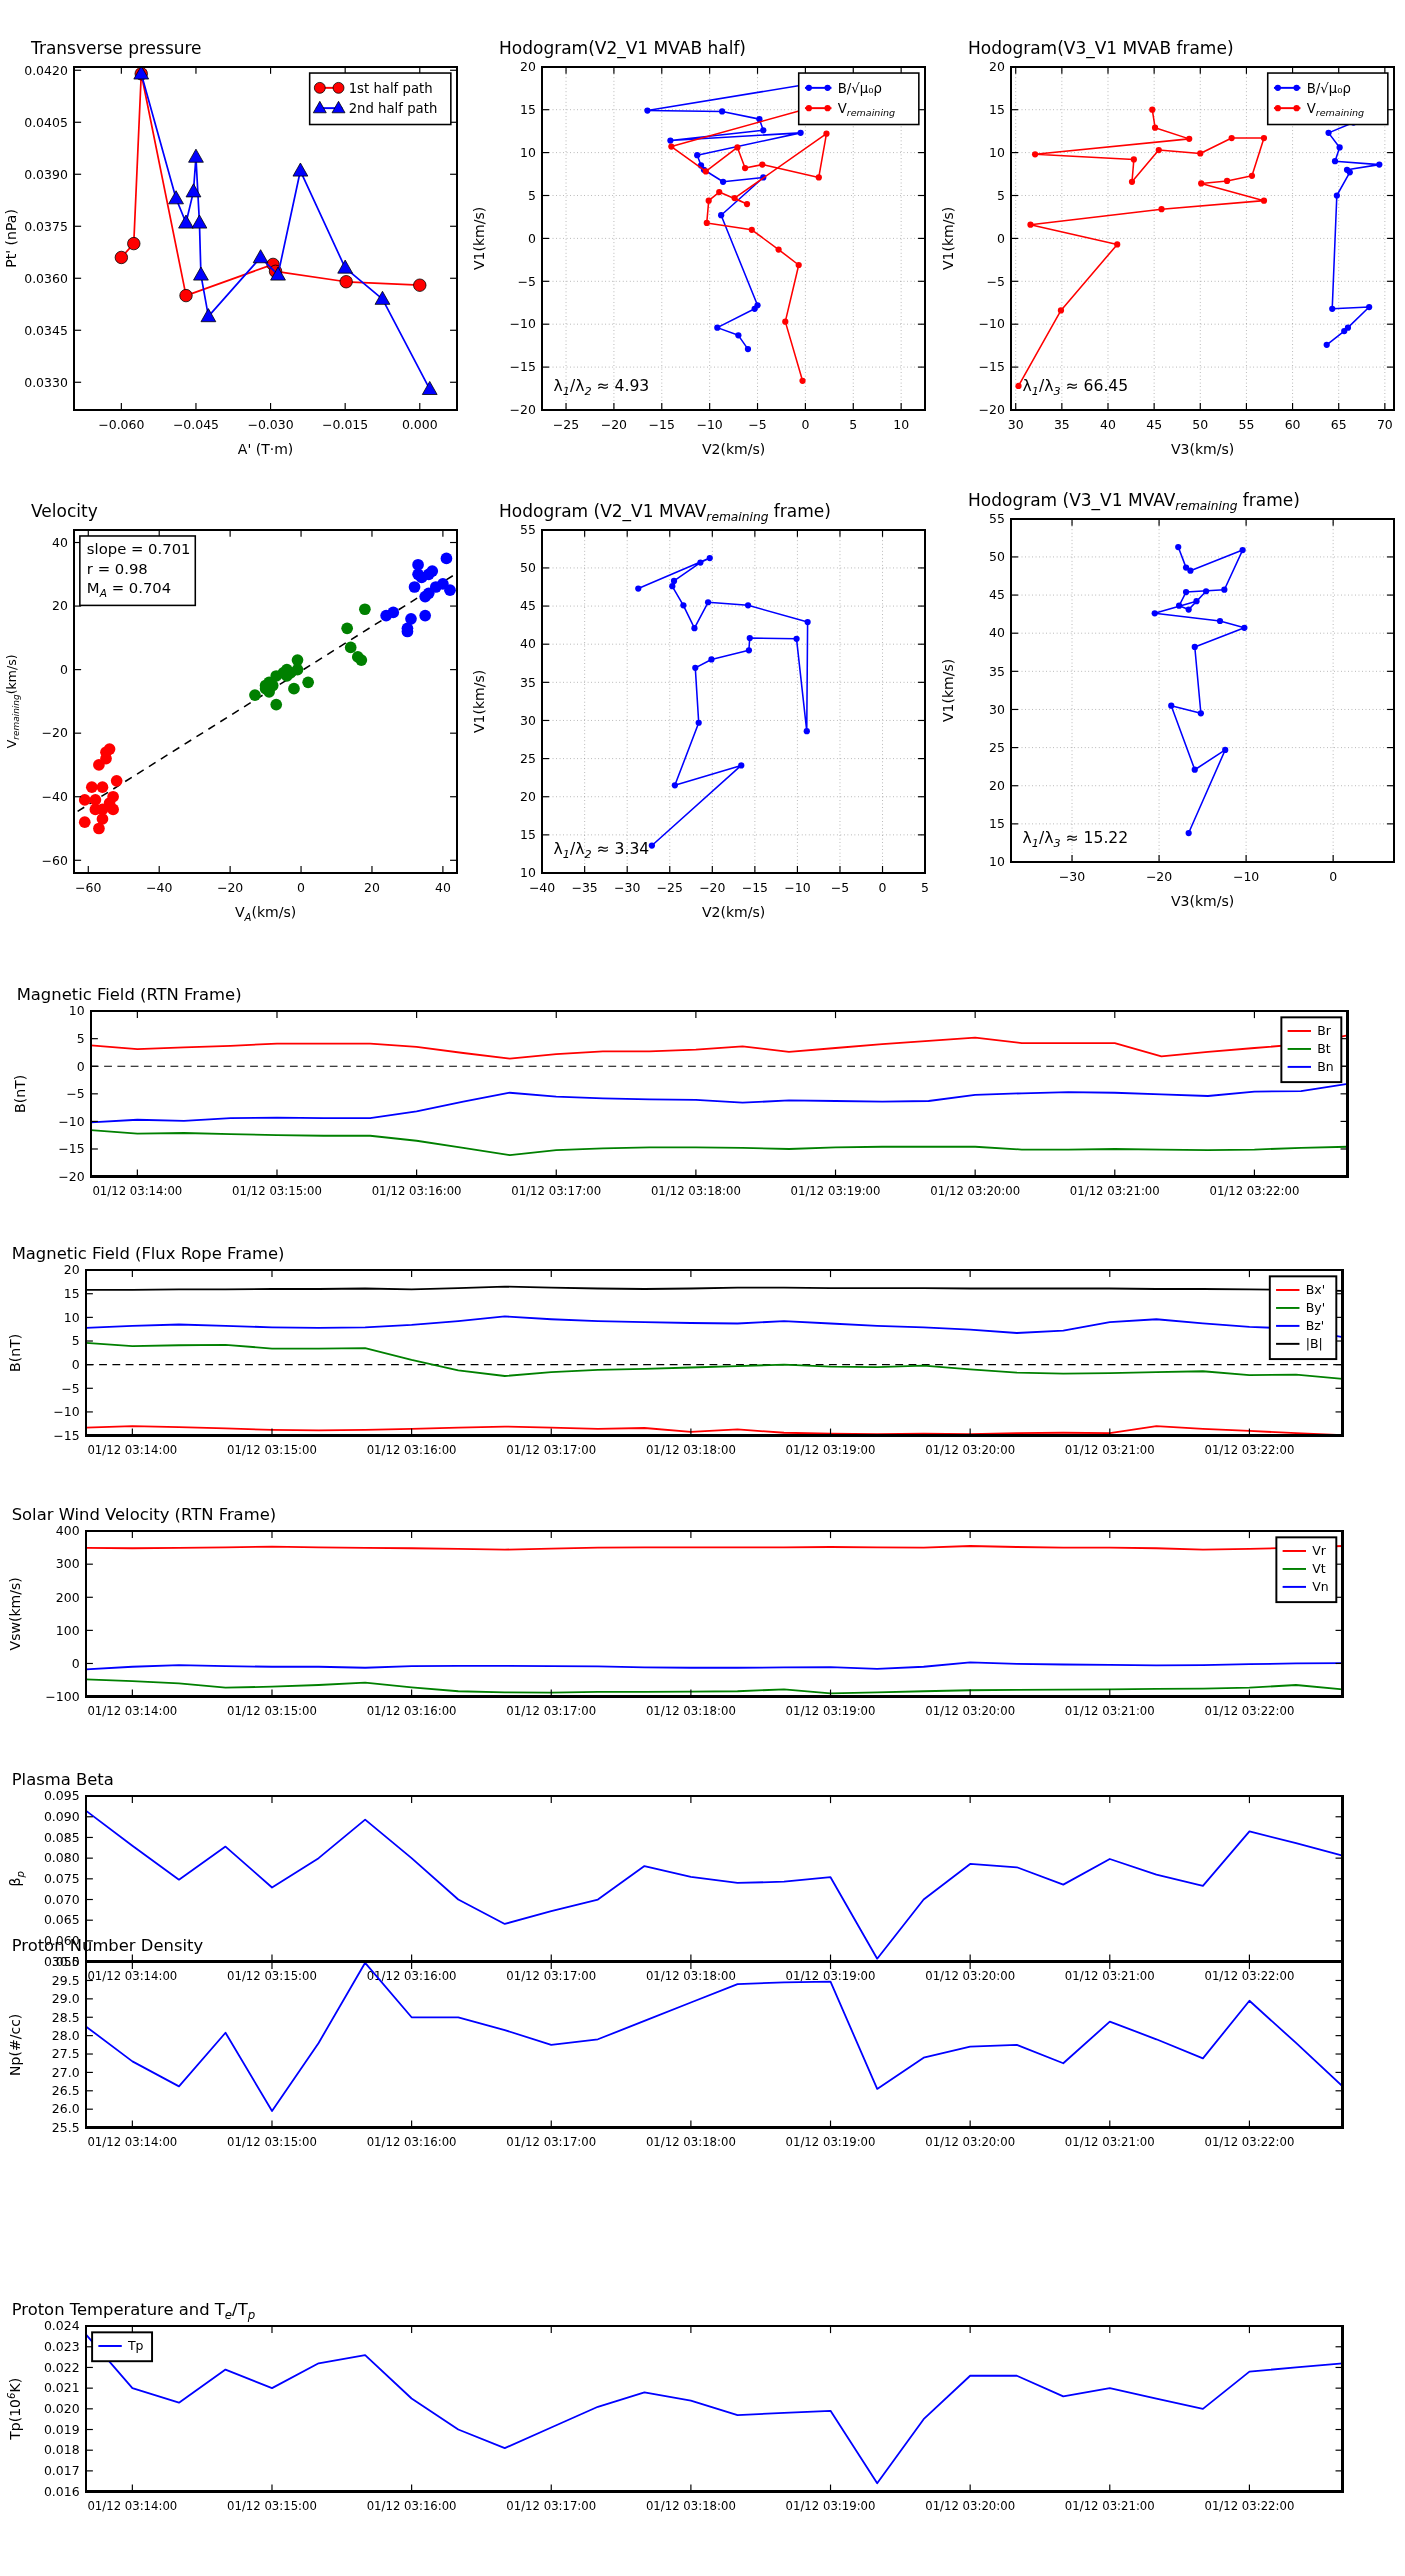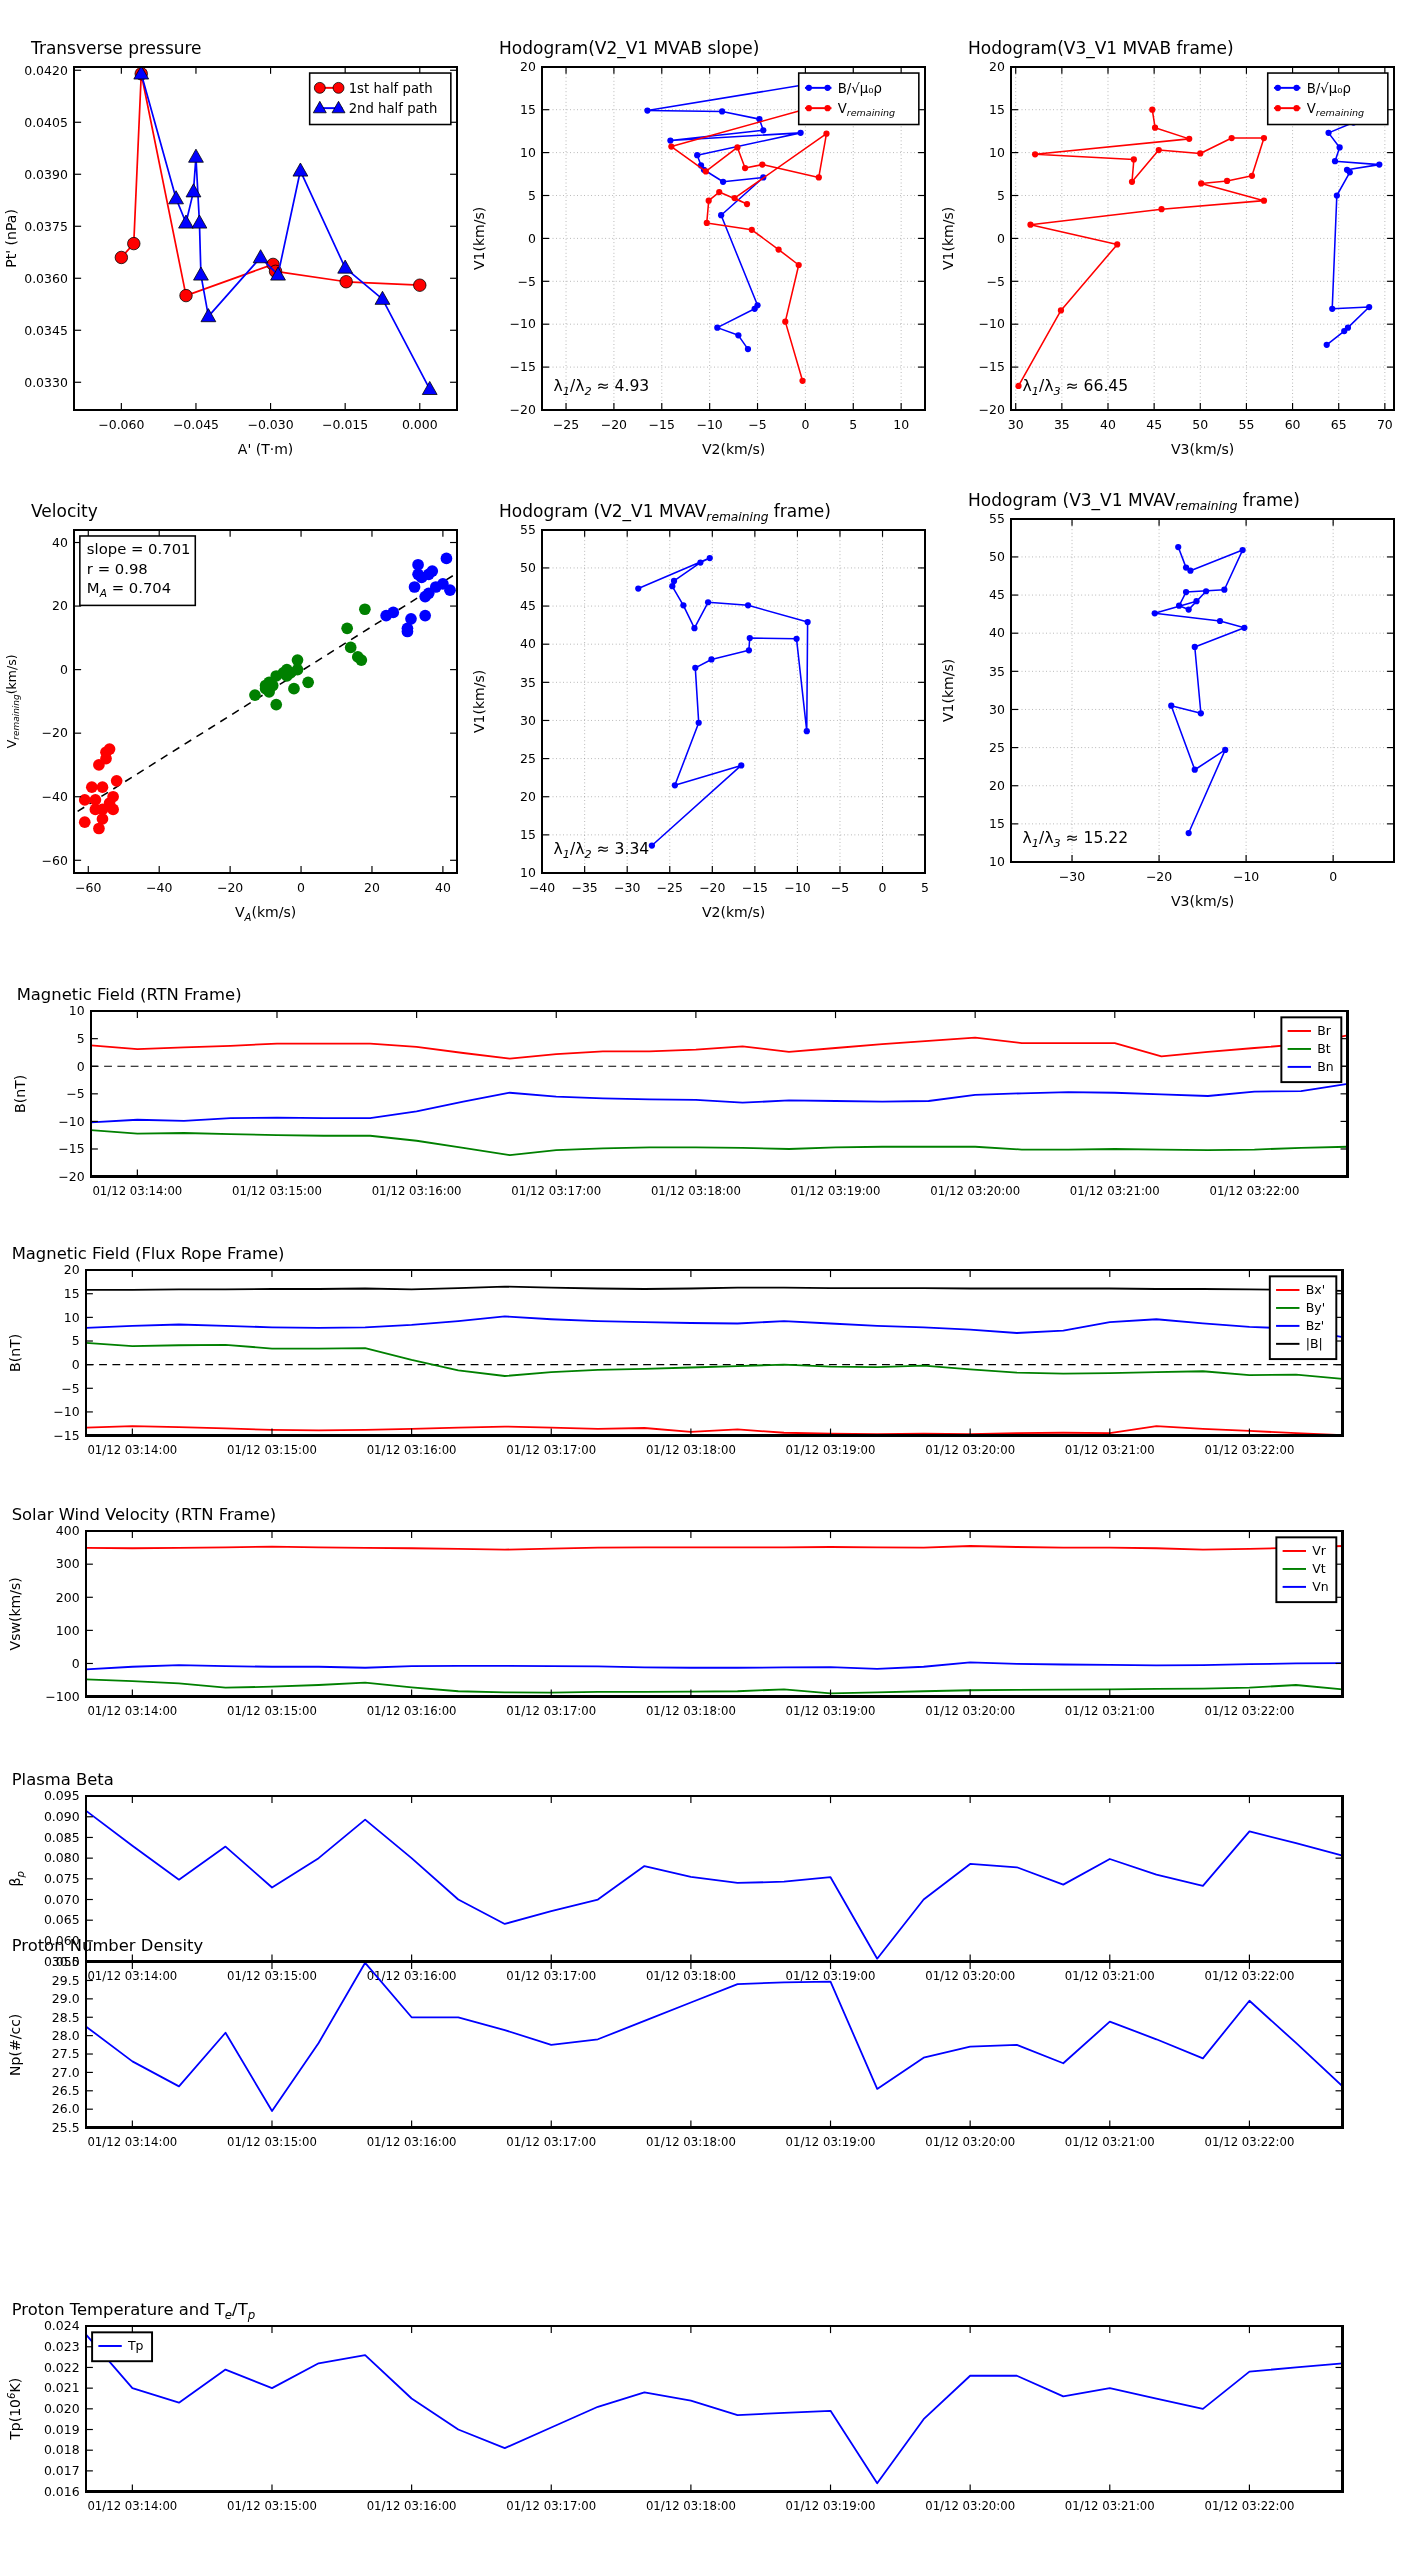--- a/index.html
+++ b/index.html
@@ -97,21 +97,21 @@
           <circle cx="434" cy="107" r="7" fill="#ff0000" stroke="#000" stroke-width="1"></circle>
           <text x="447" y="113.12" text-anchor="start" font-size="17" font-family="&quot;DejaVu Sans&quot;,sans-serif"><tspan dy="0">1st half path</tspan></text>
           <line x1="405" y1="133" x2="439" y2="133" stroke="#0000ff" stroke-width="2.5"></line>
           <path d="M 410 124.25 L 401.6875 138.95 L 418.3125 138.95 Z" fill="#0000ff" stroke="#000" stroke-width="1"></path>
           <path d="M 434 124.25 L 425.6875 138.95 L 442.3125 138.95 Z" fill="#0000ff" stroke="#000" stroke-width="1"></path>
           <text x="447" y="139.12" text-anchor="start" font-size="17" font-family="&quot;DejaVu Sans&quot;,sans-serif"><tspan dy="0">2nd half path</tspan></text>
         </g>
       </svg>
     </div>
   <div class="panel" id="p1" style="left:468px;top:3.9px;width:468px;height:461px">
-      <div class="ptitle">Hodogram(V2_V1 MVAB slope)</div>
+      <div class="ptitle">Hodogram(V2_V1 MVAB half)</div>
       <svg width="468" height="461" viewBox="0 0 600 590">
         <defs>
           <clipPath id="clip1">
             <rect x="95" y="80" width="491" height="440"></rect>
           </clipPath>
         </defs>
         <line x1="125.6875" y1="80" x2="125.6875" y2="520" stroke="#808080" stroke-width="0.9" stroke-dasharray="1 3.5"></line>
         <line x1="187.0625" y1="80" x2="187.0625" y2="520" stroke="#808080" stroke-width="0.9" stroke-dasharray="1 3.5"></line>
         <line x1="248.4375" y1="80" x2="248.4375" y2="520" stroke="#808080" stroke-width="0.9" stroke-dasharray="1 3.5"></line>
         <line x1="309.8125" y1="80" x2="309.8125" y2="520" stroke="#808080" stroke-width="0.9" stroke-dasharray="1 3.5"></line>

